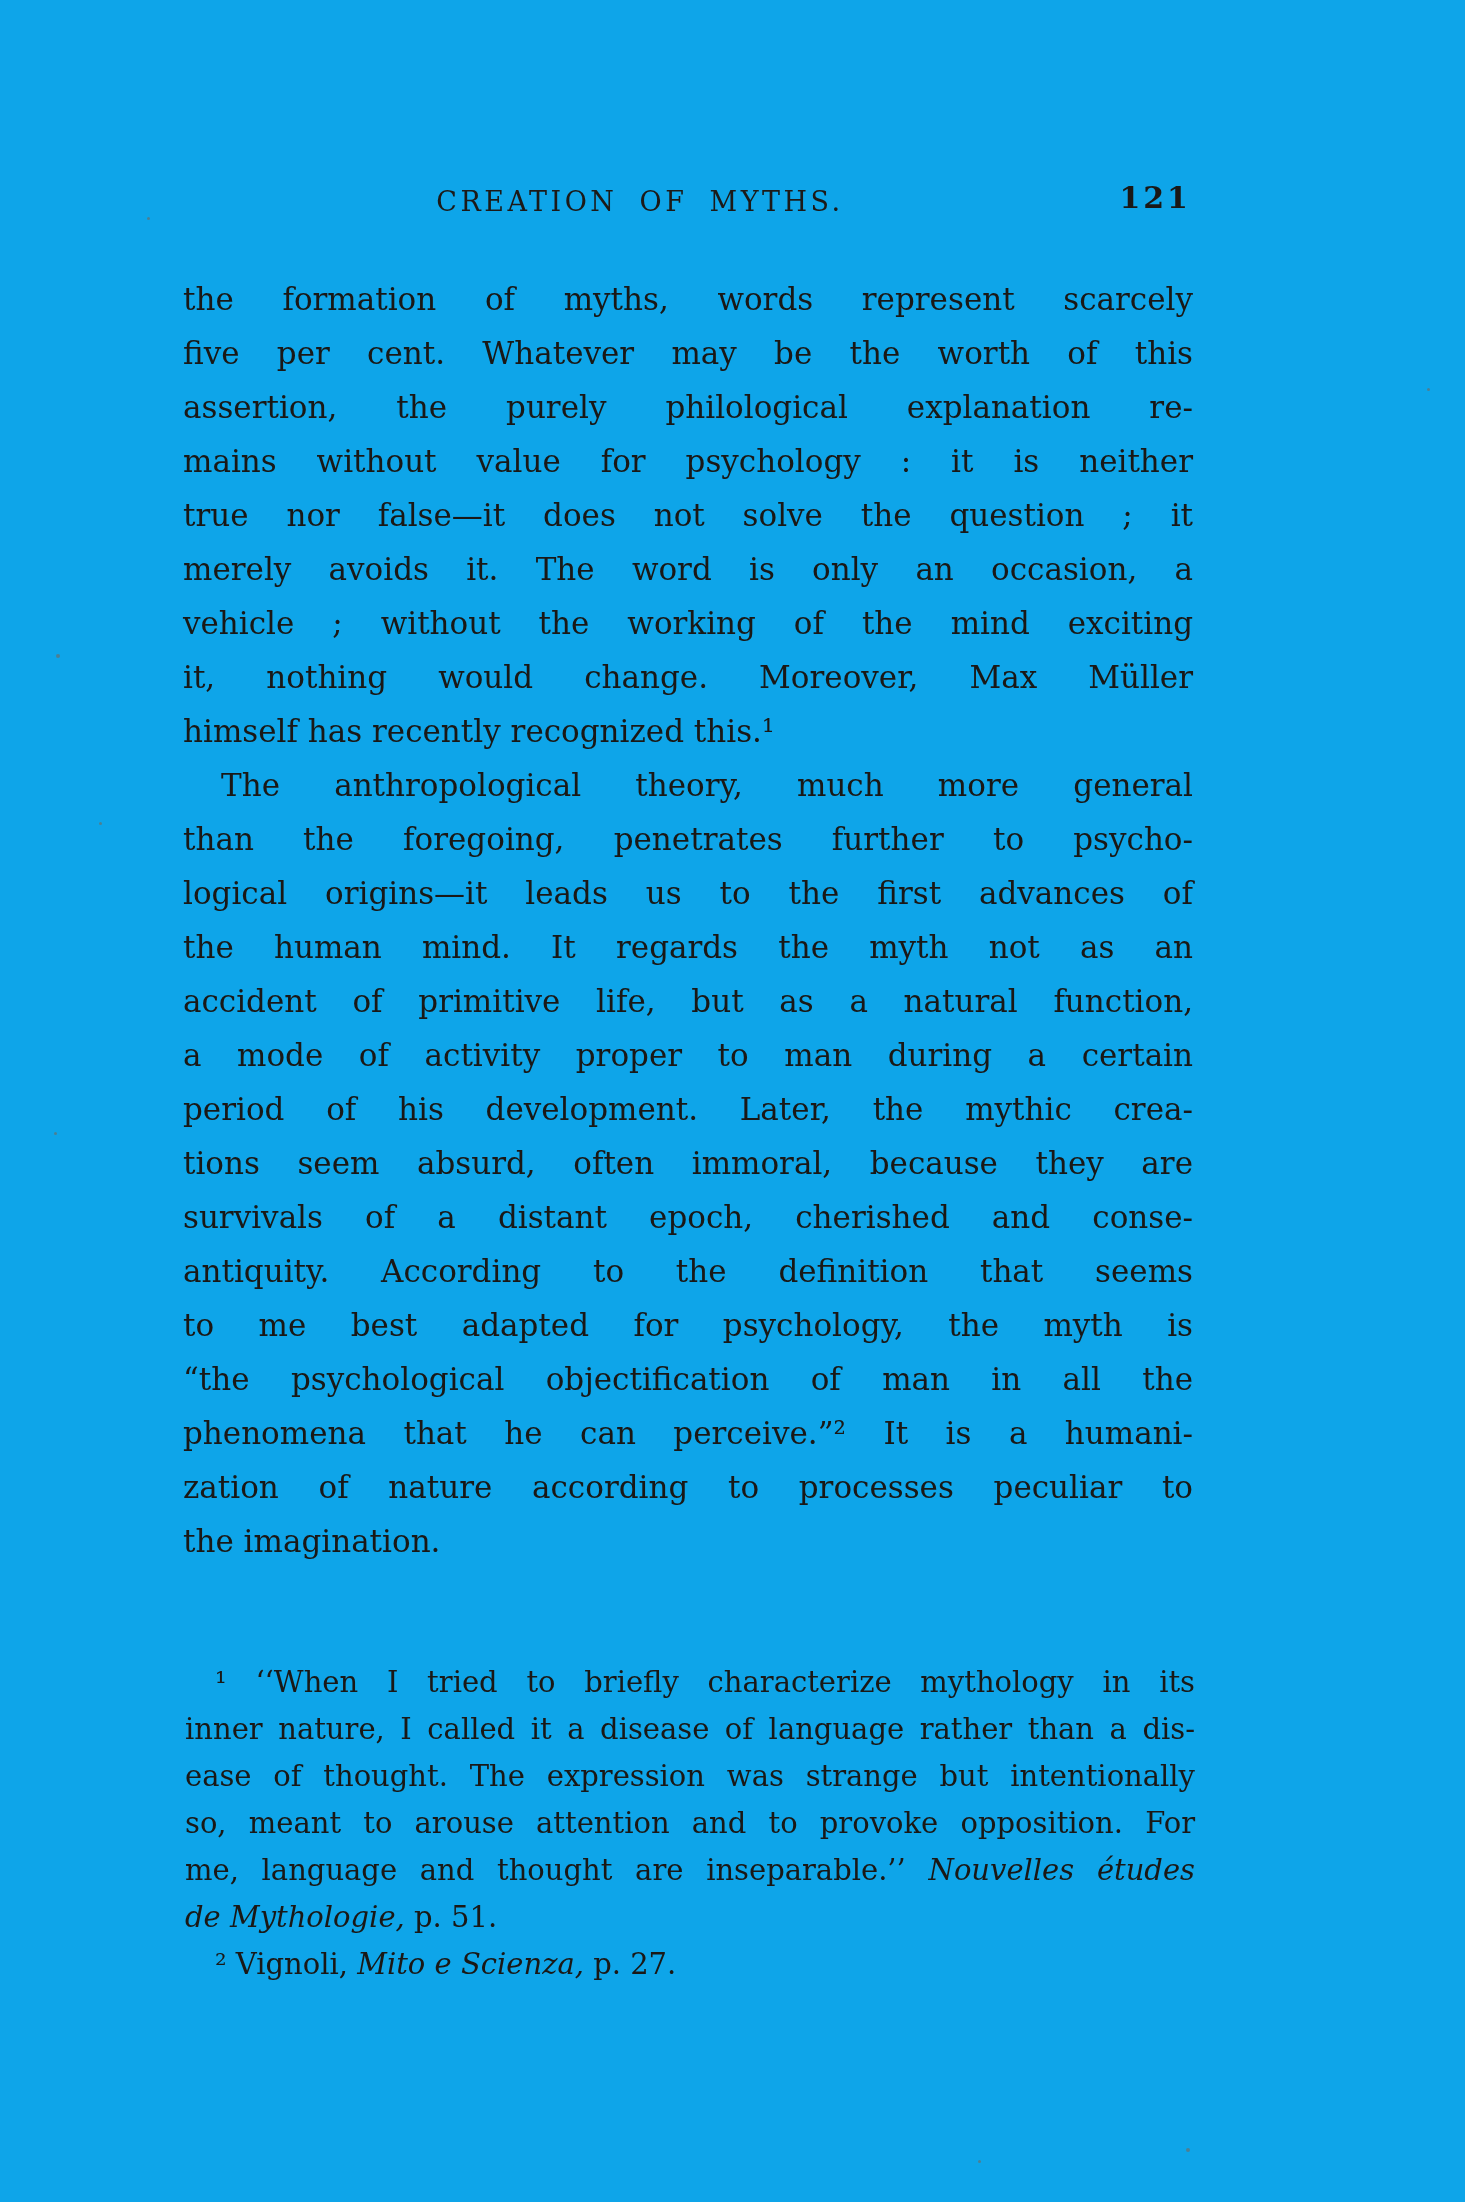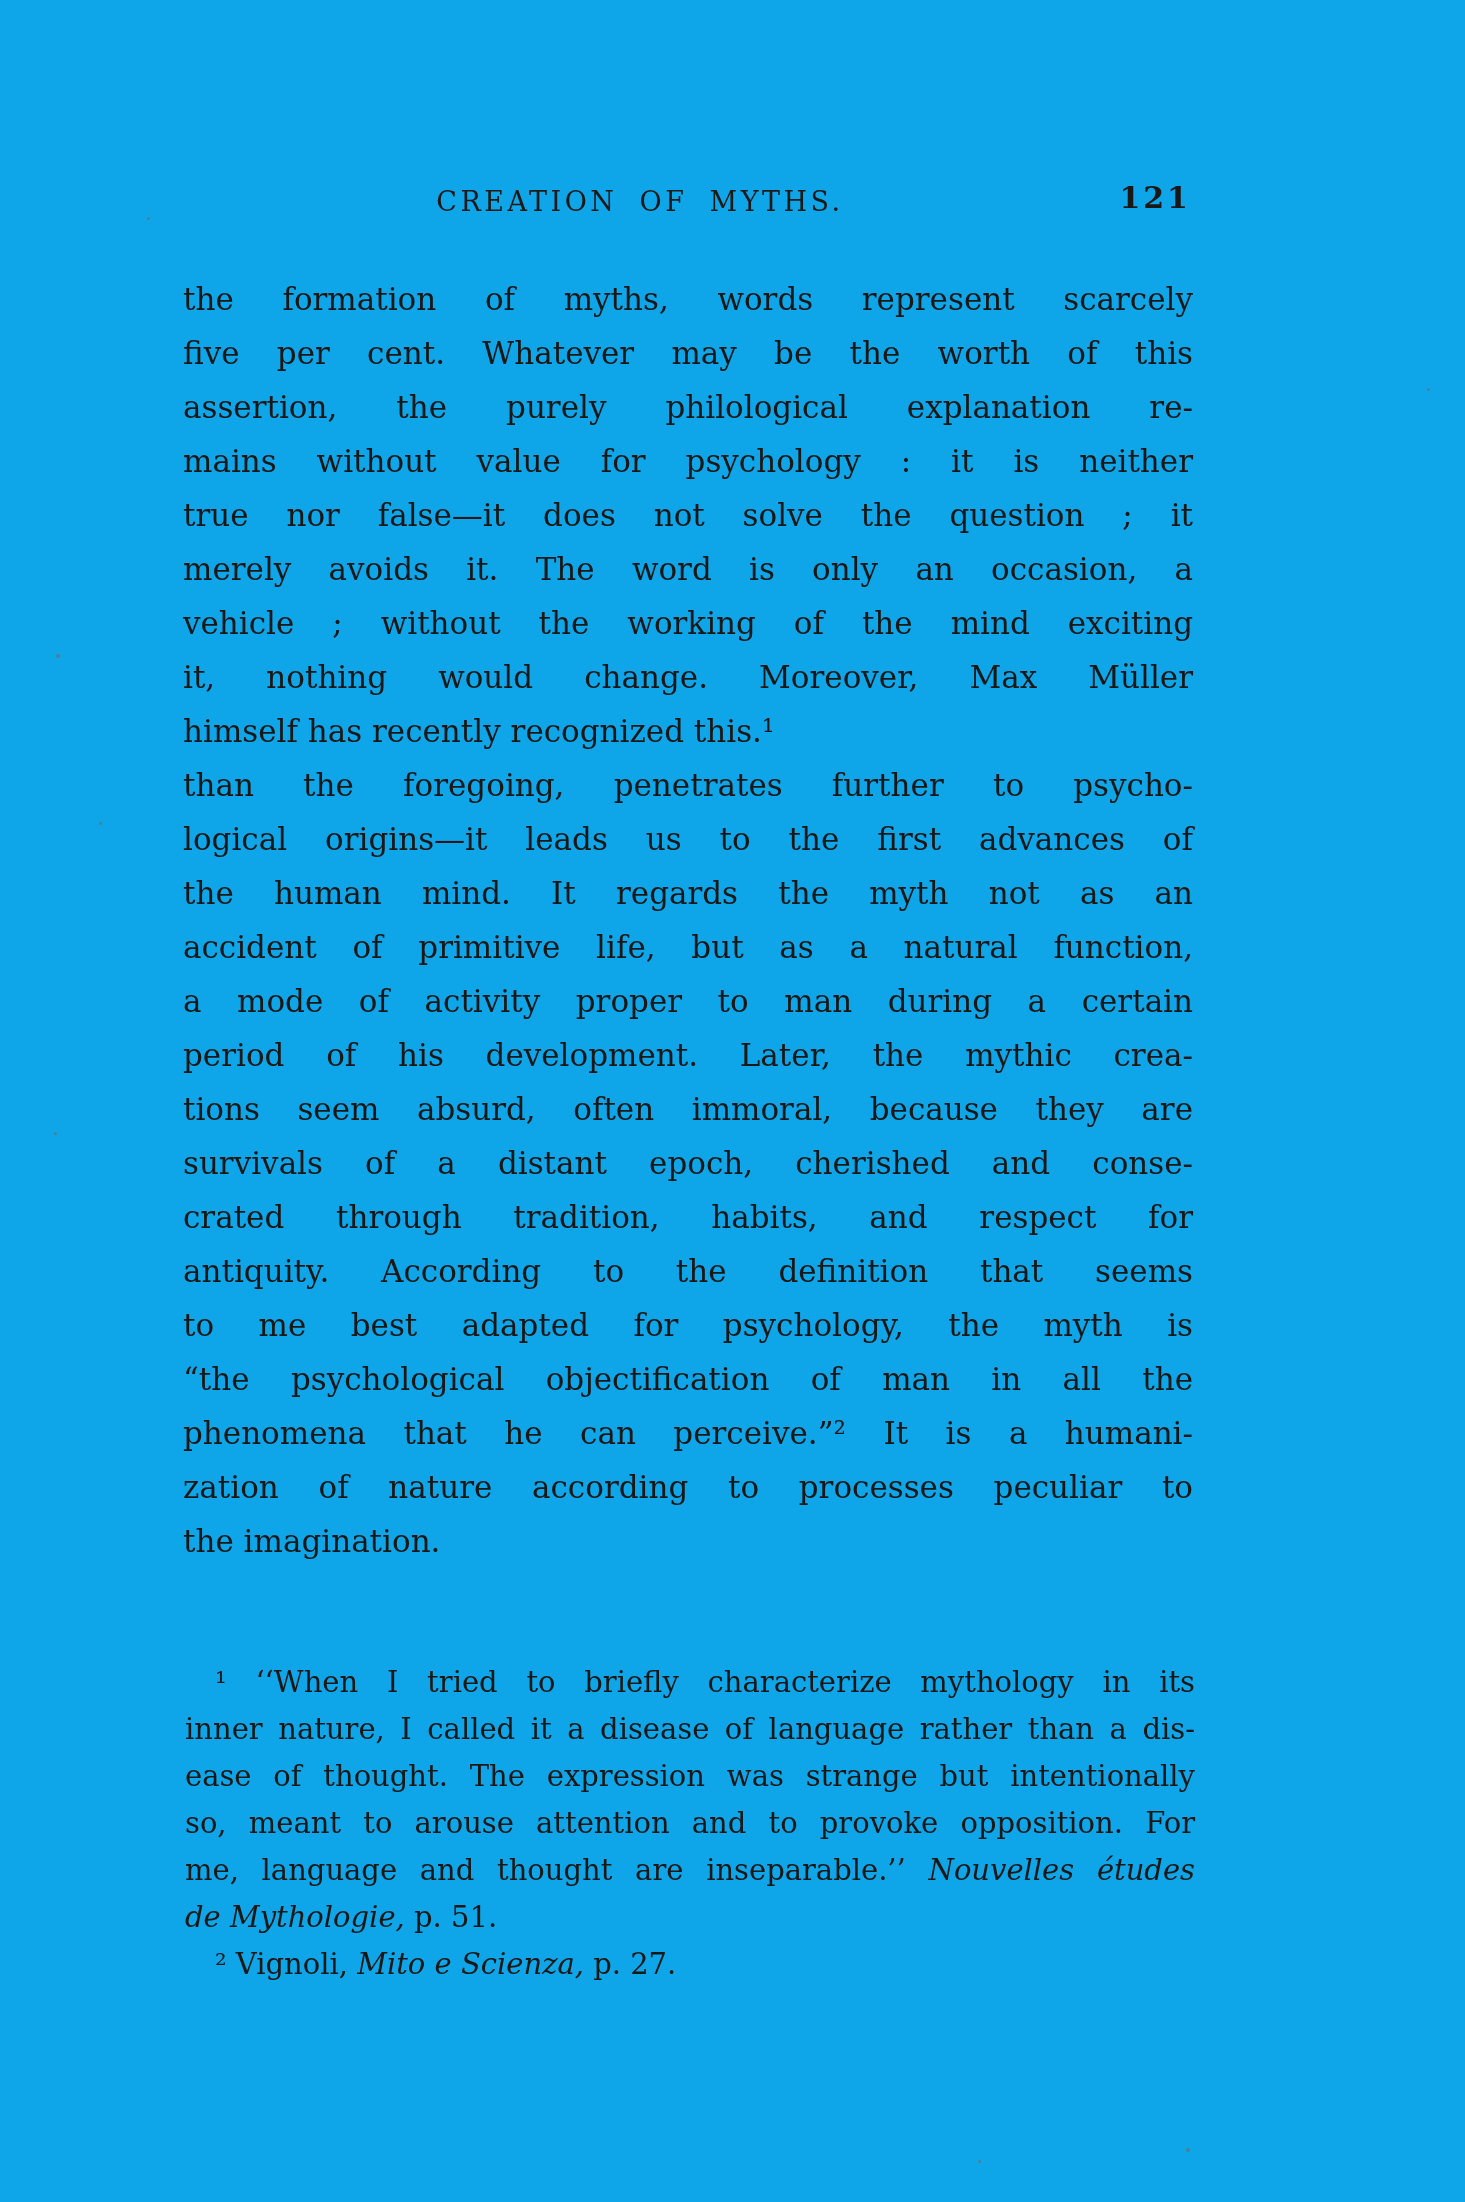--- a/index.html
+++ b/index.html
@@ -95,29 +95,29 @@
   <div class="body-block">
     <div class="bline">the formation of myths, words represent scarcely</div>
     <div class="bline">five per cent. Whatever may be the worth of this</div>
     <div class="bline">assertion, the purely philological explanation re-</div>
     <div class="bline">mains without value for psychology : it is neither</div>
     <div class="bline">true nor false—it does not solve the question ; it</div>
     <div class="bline">merely avoids it. The word is only an occasion, a</div>
     <div class="bline">vehicle ; without the working of the mind exciting</div>
     <div class="bline">it, nothing would change. Moreover, Max Müller</div>
     <div class="bline last">himself has recently recognized this.¹</div>
+    <div class="bline indent">The anthropological theory, much more general</div>
     <div class="bline">than the foregoing, penetrates further to psycho-</div>
     <div class="bline">logical origins—it leads us to the first advances of</div>
     <div class="bline">the human mind. It regards the myth not as an</div>
     <div class="bline">accident of primitive life, but as a natural function,</div>
     <div class="bline">a mode of activity proper to man during a certain</div>
     <div class="bline">period of his development. Later, the mythic crea-</div>
     <div class="bline">tions seem absurd, often immoral, because they are</div>
     <div class="bline">survivals of a distant epoch, cherished and conse-</div>
-    <div class="bline">crated through tradition, habits, and respect for</div>
     <div class="bline">antiquity. According to the definition that seems</div>
     <div class="bline">to me best adapted for psychology, the myth is</div>
     <div class="bline">“the psychological objectification of man in all the</div>
     <div class="bline">phenomena that he can perceive.”² It is a humani-</div>
     <div class="bline">zation of nature according to processes peculiar to</div>
     <div class="bline last">the imagination.</div>
   </div>
 
   <div class="footnotes">
     <div class="footnote">

